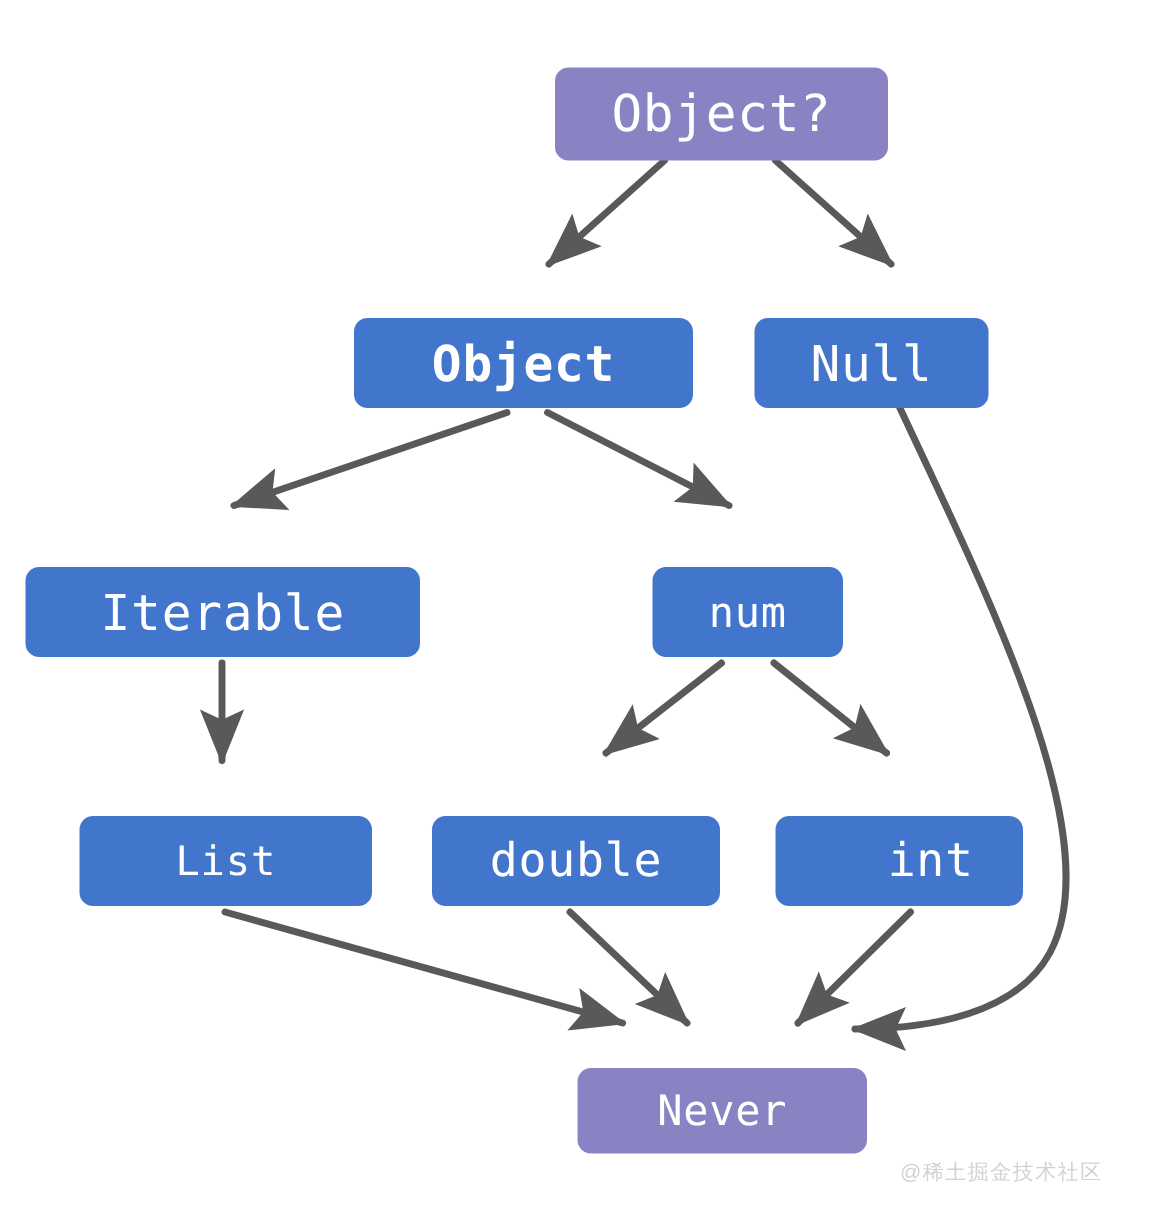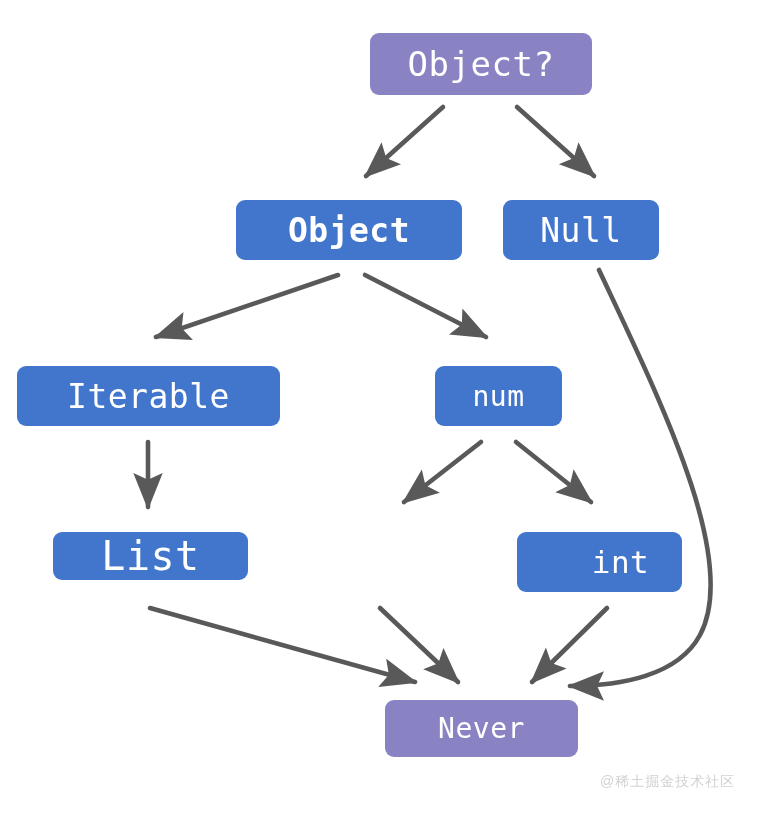--- a/index.html
+++ b/index.html
@@ -29,20 +29,21 @@
     display: flex;
     align-items: center;
     justify-content: center;
     border-radius: 9px;
     color: #ffffff;
     font-family: "DejaVu Sans Mono", "Liberation Mono", monospace;
     letter-spacing: 0.5px;
     box-sizing: border-box;
     z-index: 2;
     user-select: none;
+    margin-top: 12px;
   }
   .node-blue  { background: #4276cd; }
   .node-purple{ background: #8983c4; }
   .watermark {
     position: absolute;
     color: #d2d2d2;
     font-size: 14px;
     font-family: Liberation Sans, sans-serif;
     letter-spacing: 1px;
     white-space: nowrap;
@@ -84,22 +85,23 @@
   <div class="node node-purple" style="left:370px; top:33px; width:222px; height:62px; font-size:34px;">Object?</div>
 
   <div class="node node-blue" style="left:236px; top:200px; width:226px; height:60px; font-size:33px;font-weight:bold;">Object</div>
 
   <div class="node node-blue" style="left:503px; top:200px; width:156px; height:60px; font-size:33px;">Null</div>
 
   <div class="node node-blue" style="left:17px; top:366px; width:263px; height:60px; font-size:33px;">Iterable</div>
 
   <div class="node node-blue" style="left:435px; top:366px; width:127px; height:60px; font-size:28px;">num</div>
 
-  <div class="node node-blue" style="left:53px; top:532px; width:195px; height:48px; font-size:40px;">List</div>
+  <div class="node node-blue" style="left:53px; top:532px; width:195px; height:60px; font-size:27px;">List</div>
 
+  <div class="node node-blue" style="left:288px; top:532px; width:192px; height:60px; font-size:31px;">double</div>
 
   <div class="node node-blue" style="left:517px; top:532px; width:165px; height:60px; font-size:31px;padding-left:42px;">int</div>
 
   <div class="node node-purple" style="left:385px; top:700px; width:193px; height:57px; font-size:28px;">Never</div>
 
   <div class="watermark" style="left:600px; top:773px;">@稀土掘金技术社区</div>
 
 </div>
 
 </body></html>

